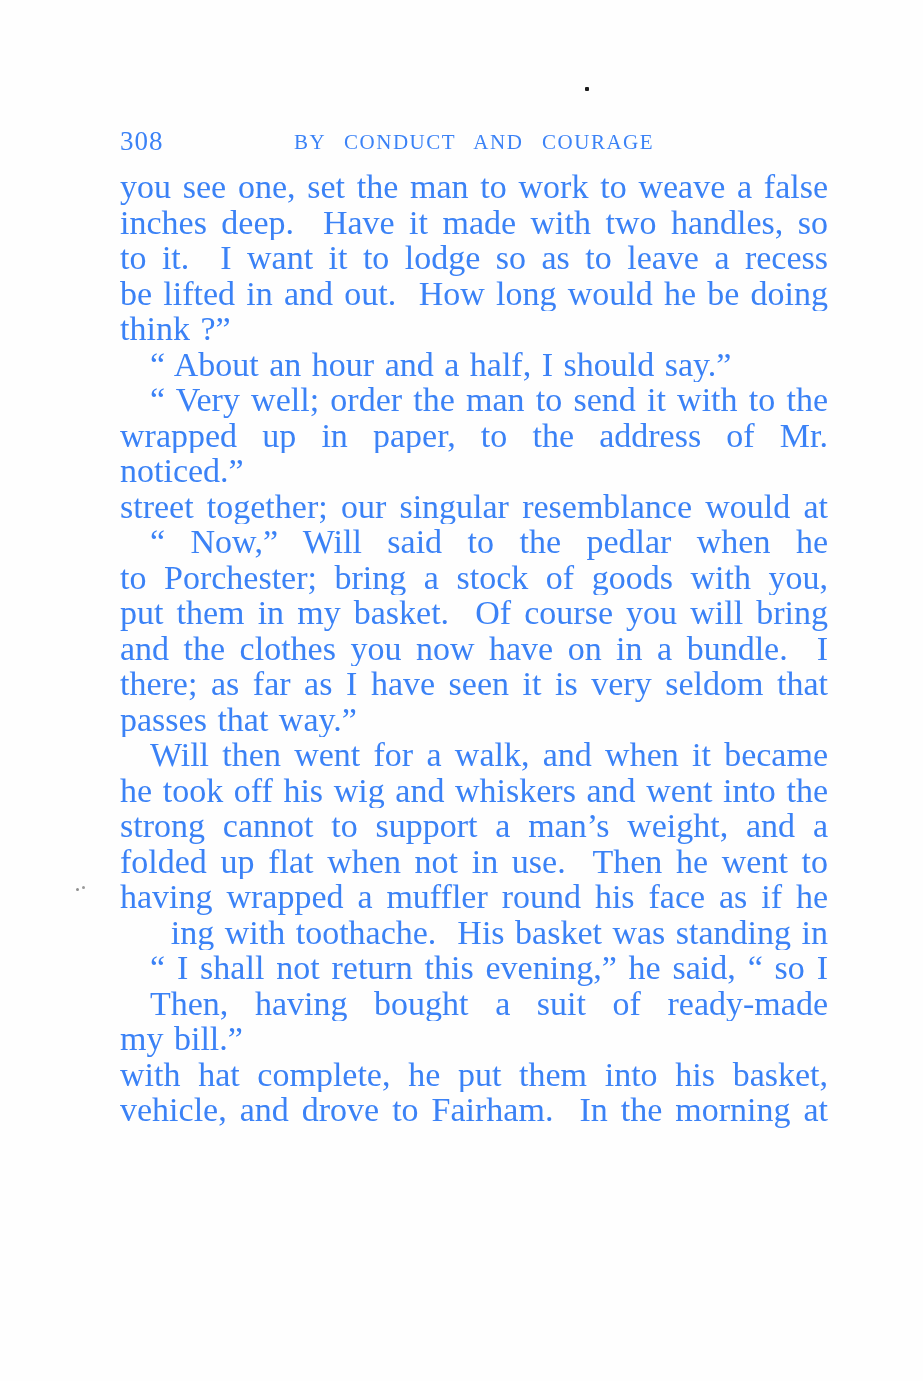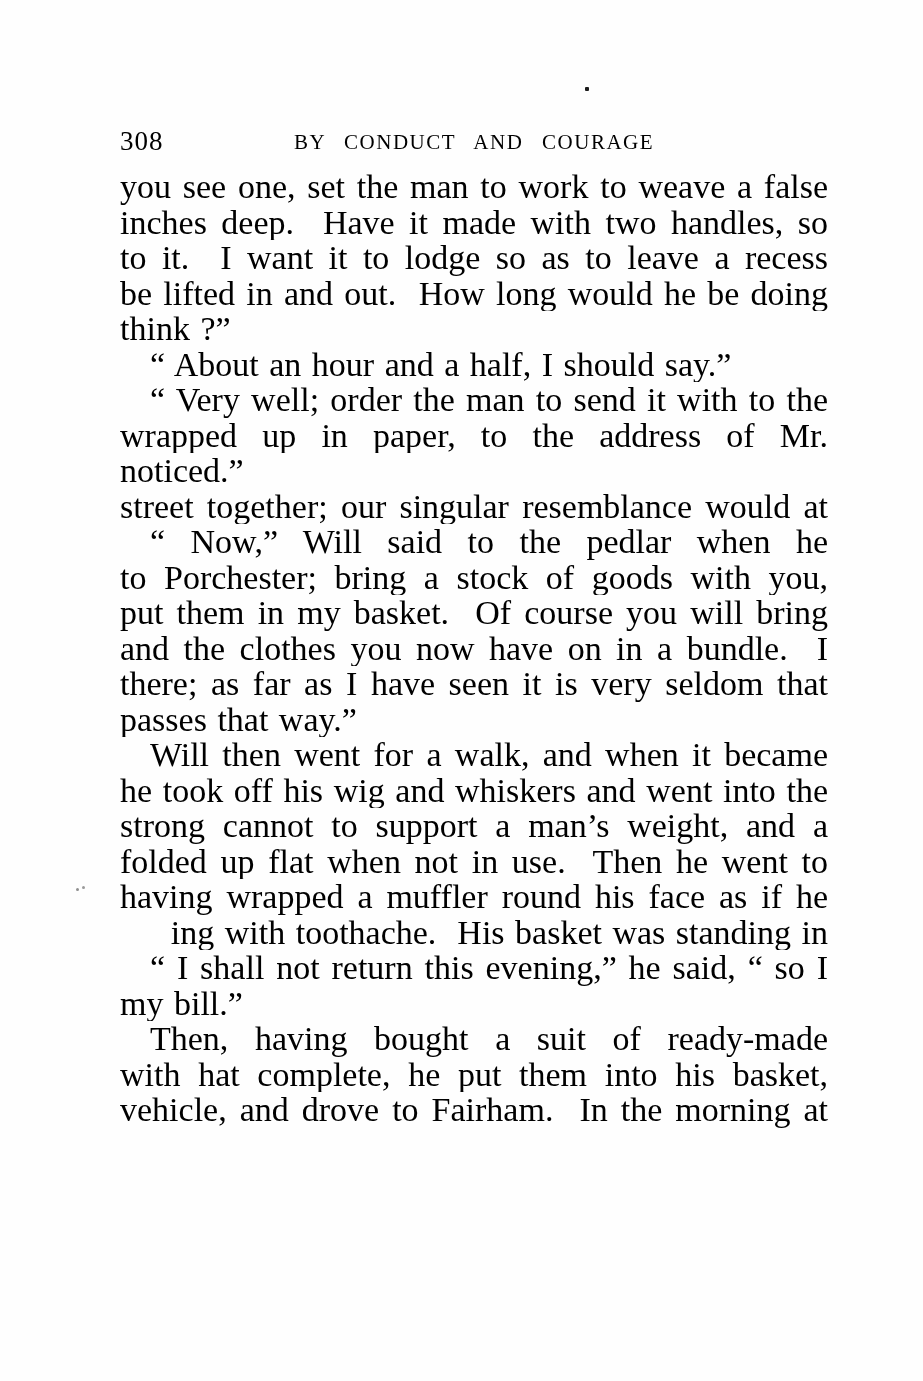--- a/index.html
+++ b/index.html
@@ -7,21 +7,21 @@
     padding: 0;
     background: #ffffff;
   }
   .page {
     position: relative;
     width: 923px;
     height: 1381px;
     background: #fefefe;
     overflow: hidden;
     font-family: "Liberation Serif", "DejaVu Serif", serif;
-    color: #000000;
+    color: #3b82f6;
   }
   .header {
     position: absolute;
     left: 120px;
     top: 126px;
     width: 708px;
     height: 34px;
   }
   .pagenum {
     position: absolute;
@@ -124,23 +124,23 @@
     <div class="line last">passes that way.”</div>
 
     <div class="line ind">Will then went for a walk, and when it became quite dark</div>
     <div class="line">he took off his wig and whiskers and went into the town</div>
     <div class="line">strong cannot to support a man’s weight, and a grapnel which</div>
     <div class="line">folded up flat when not in use.  Then he went to the George,</div>
     <div class="line">having wrapped a muffler round his face as if he were suffer-</div>
     <div class="line last">ing with toothache.  His basket was standing in the hall.”</div>
 
     <div class="line ind">“ I shall not return this evening,” he said, “ so I will pay</div>
+    <div class="line ind">Then, having bought a suit of ready-made sailor’s clothes,</div>
+
     <div class="line last">my bill.”</div>
-
-    <div class="line ind">Then, having bought a suit of ready-made sailor’s clothes,</div>
     <div class="line">with hat complete, he put them into his basket, hired a</div>
     <div class="line">vehicle, and drove to Fairham.  In the morning at nine</div>
   </div>
 
   <div class="speck-dot"></div>
   <div class="speck-gray-a"></div>
   <div class="speck-gray-b"></div>
 
 </div>
 

